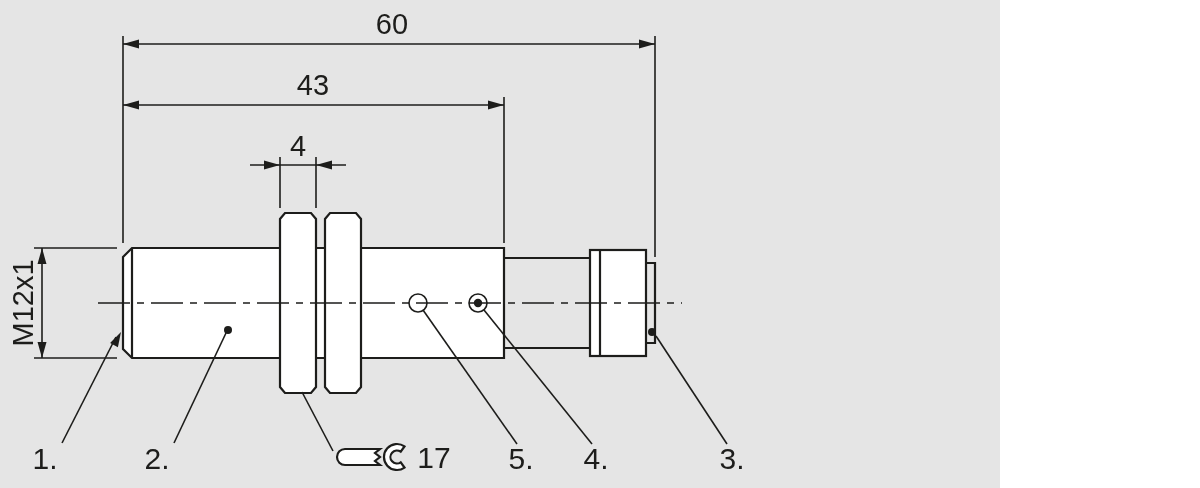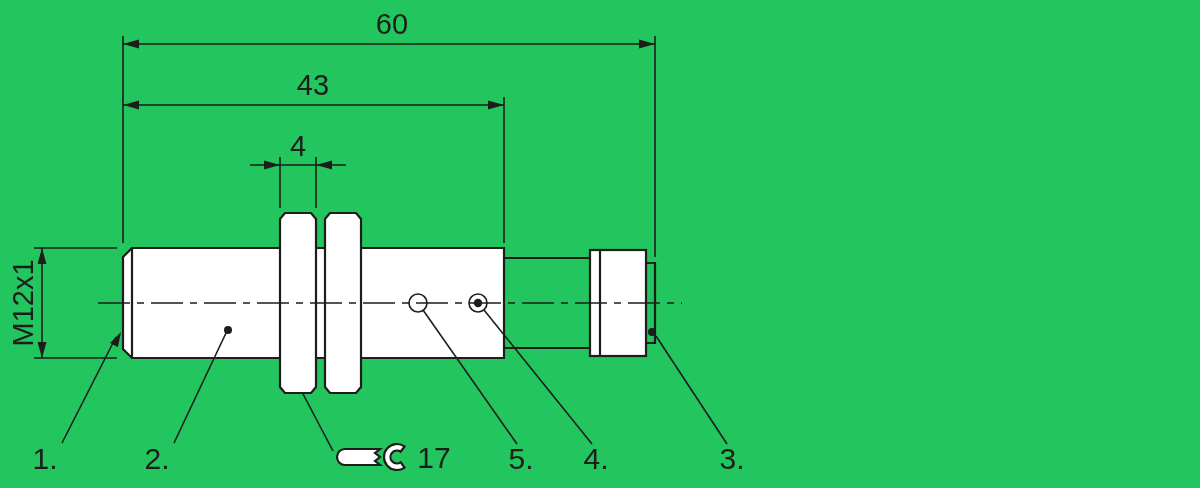--- a/index.html
+++ b/index.html
@@ -1,21 +1,21 @@
 <!DOCTYPE html>
 <html><head>
 <meta charset="utf-8">
 <style>
   * { margin:0; padding:0; box-sizing:border-box; }
   html, body { background:#ffffff; }
   .stage {
     position:relative;
-    width:1200px;
+    width:1000px;
     height:488px;
-    background:#22c55e;
+    background:#e5e5e5;
     overflow:hidden;
   }
   svg { display:block; }
   
   .ol  { fill:#ffffff; stroke:#1d1d1b; stroke-width:2.2; stroke-linejoin:miter; }
   .ol2 { fill:none;    stroke:#1d1d1b; stroke-width:2.2; }
   
   .thin { fill:none; stroke:#1d1d1b; stroke-width:1.6; }
   .center { fill:none; stroke:#1d1d1b; stroke-width:1.6; stroke-dasharray:32 7 7 7; }
   .ah  { fill:#1d1d1b; stroke:none; }

